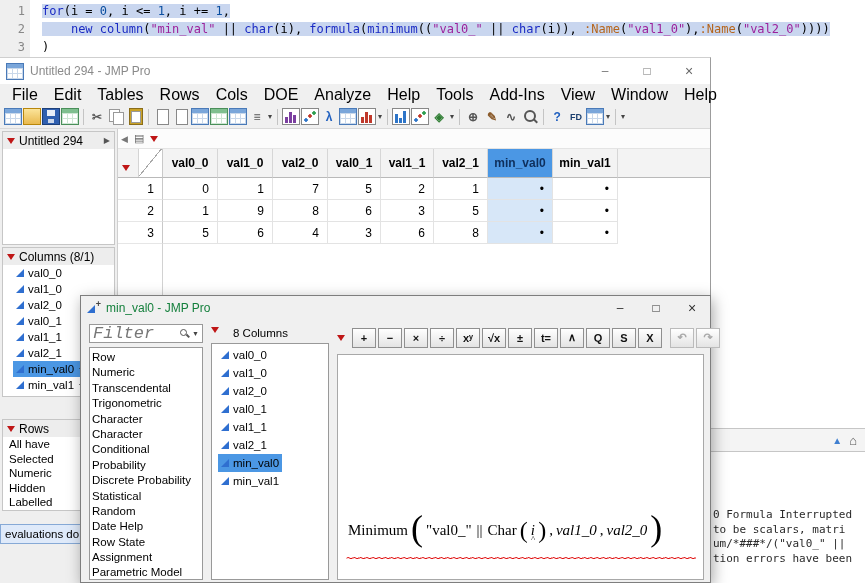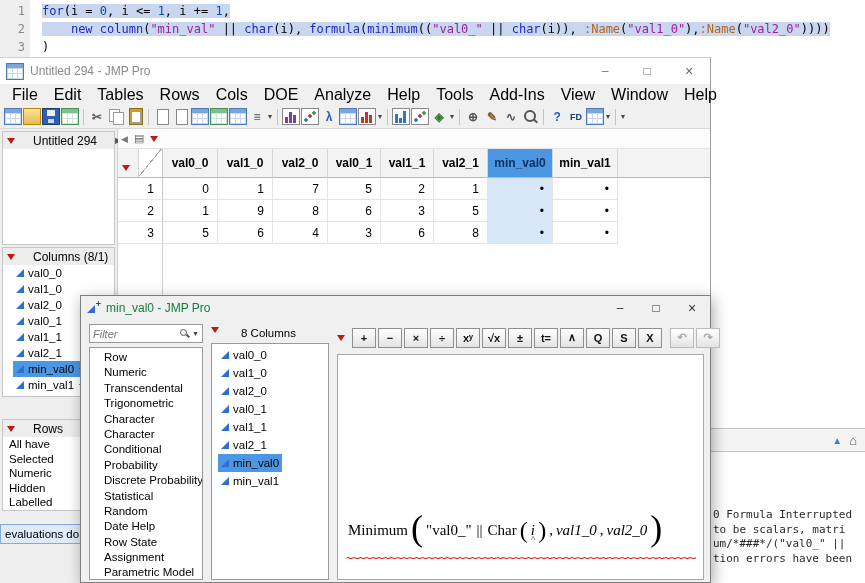--- a/index.html
+++ b/index.html
@@ -67,21 +67,21 @@
     radial-gradient(circle at 12px 4px,#2e9e4f 1.5px,rgba(0,0,0,0) 2px)}
   .ic-mag::before{content:"";position:absolute;left:3px;top:2px;width:8px;height:8px;border:2px solid #555;border-radius:50%}
   .ic-mag::after{content:"";position:absolute;left:12px;top:12px;width:5px;height:2px;background:#555;transform:rotate(45deg)}
 
   
   .sidebar{position:absolute;left:0;top:71px;width:118px;bottom:0;background:#efefef;border-right:1px solid #cfcfcf}
   .panel{position:absolute;left:2px;width:113px;background:#fff;border:1px solid #c6c6c6}
   #table-panel{top:2px;height:114px}
   #columns-panel{top:118px;height:150px}
   #rows-panel{top:290px;height:92px}
-  .p-head{height:17px;display:flex;align-items:center;gap:18px;padding:0 4px;background:#ededed;font-size:12px;white-space:nowrap}
+  .p-head{height:17px;display:flex;align-items:center;gap:4px;padding:0 4px;background:#ededed;font-size:12px;white-space:nowrap}
   .p-head .exp{margin-left:auto;font-size:8px;color:#555}
   .red-tri{width:0;height:0;border-left:4px solid transparent;border-right:4px solid transparent;
     border-top:6px solid var(--red_triangle);display:inline-block;flex:0 0 auto}
   .col-item{height:16px;display:flex;align-items:center;padding-left:10px;font-size:11.5px;white-space:nowrap}
   .col-item .inner{display:inline-flex;align-items:center;gap:4px;padding:0 3px;height:100%}
   .col-item.sel .inner{background:var(--accent_blue)}
   .cont-icon{width:0;height:0;border-bottom:8px solid #2f6fd0;border-left:8px solid transparent;flex:0 0 auto}
   .plus-badge{font-size:9px;font-weight:bold;color:#333;margin-left:1px}
   .row-item{height:14.5px;line-height:14.5px;padding-left:6px;font-size:11.5px;white-space:nowrap}
 
@@ -131,30 +131,30 @@
   .titlebar2{height:23px;display:flex;align-items:center;padding-left:6px;gap:5px}
   .dlg-icon{position:relative;width:14px;height:13px;flex:0 0 auto}
   .dlg-icon .cont-icon{position:absolute;left:0;bottom:1px}
   .mini-plus{position:absolute;right:0;top:-2px;font-size:9px;font-weight:bold;color:#444}
   .dtitle{font-size:12px;color:#15803d}
   .dbtns{margin-left:auto;display:flex;height:100%}
   .dbtn{width:36px;display:flex;align-items:center;justify-content:center;color:#333;font-size:12px}
   .dbtn.close{font-size:14px}
   #filter-wrap{position:absolute;left:8px;top:28px;width: 114px;height:19px;background:#fff;
     border:1px solid #999;display:flex;align-items:center;padding:0 3px;gap:3px}
-  #filter-input{flex:1;min-width:0;border:none;outline:none;font-size:11px;font-family:Liberation Sans, sans-serif;background:rgba(0,0,0,0)}
+  #filter-input{flex:1;min-width:0;border:none;outline:none;font-size:17px;font-family:Liberation Mono, monospace;background:rgba(0,0,0,0)}
   #filter-input::placeholder{font-style:italic;color:#777}
   .mag{width:9px;height:9px;position:relative;flex:0 0 auto}
   .mag::before{content:"";position:absolute;left:0;top:0;width:5px;height:5px;border:1.5px solid #555;border-radius:50%}
   .mag::after{content:"";position:absolute;left:6px;top:6px;width:4px;height:1.5px;background:#555;transform:rotate(45deg)}
   .dd-arrow{font-size:7px;color:#444}
   #category-list{position:absolute;left:8px;top:51px;width:114px;bottom:2px;background:#fff;
     border:1px solid #999;overflow:hidden;padding-top:2px}
-  .cat-item{height:15.4px;line-height:15.4px;padding-left:14px;font-size:11.5px;white-space:nowrap}
-  .cols-head{position:absolute;left:130px;top:31px;display:flex;align-items:flex-start;gap:22px;font-size:11.5px}
+  .cat-item{height:15.4px;line-height:15.4px;padding-left:2px;font-size:11.5px;white-space:nowrap}
+  .cols-head{position:absolute;left:130px;top:31px;display:flex;align-items:flex-start;gap:14px;font-size:11.5px}
   #dialog-columns{position:absolute;left:130px;top:47px;width:118px;bottom:2px;background:#fff;
     border:1px solid #999;overflow:hidden;padding-top:2px}
   #dialog-columns .col-item{height:18px;padding-left:6px}
   .ftoolbar{position:absolute;left:256px;top:31px;height:21px;display:flex;align-items:center;gap:2px}
   .ftoolbar .red-tri{margin-right:5px}
   .fbtn{width:24px;height:20px;display:flex;align-items:center;justify-content:center;
     border:1px solid #8f8f8f;background:linear-gradient(#fff,#e4e4e4);font-size:11px;font-weight:bold;color:#111}
   .fbtn.dis{color:#aaa;border-color:#bbb}
   #canvas{position:absolute;left:256px;top:58px;right:6px;bottom:2px;background:#fff;border:1px solid #a8a8a8}
   #formula{position:absolute;left:10px;top:161px;display:flex;align-items:center;gap:3px;

